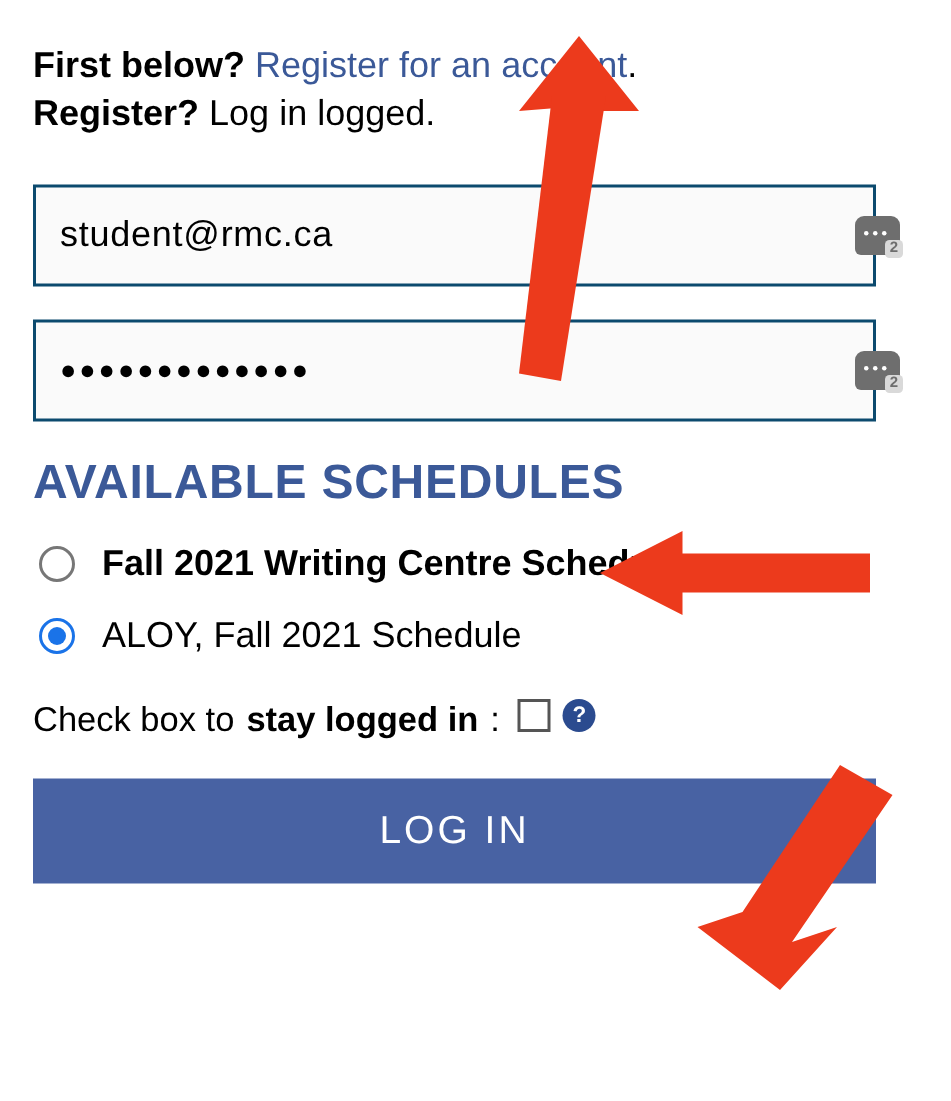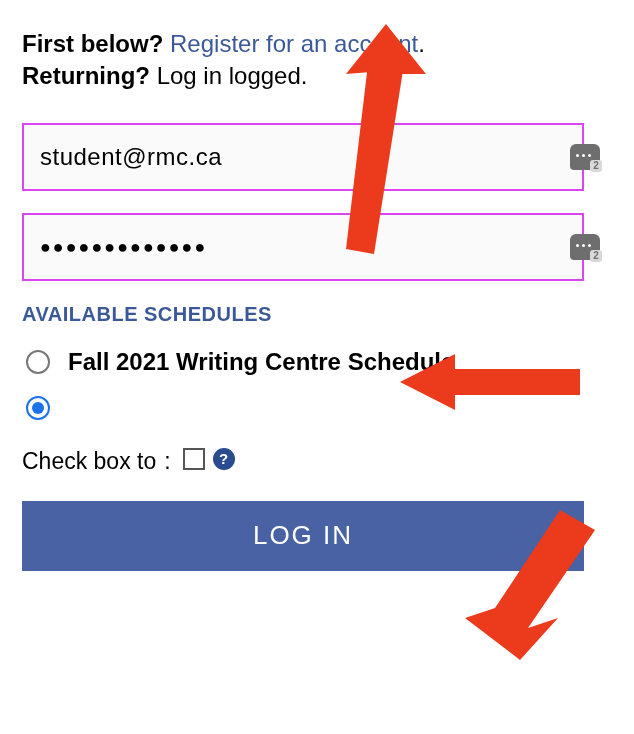--- a/index.html
+++ b/index.html
@@ -29,21 +29,21 @@
       text-decoration: none;
       cursor: pointer;
     }
     .input-wrap {
       position: relative;
       margin-bottom: 22px;
     }
     .text-input {
       width: 562px;
       height: 68px;
-      border: 2px solid #d946ef;
+      border: 2px solid #0c4a6e;
       background: #fafafa;
       font-size: 24px;
       color: #000;
       padding: 0 58px 0 16px;
       outline: none;
       font-family: inherit;
       letter-spacing: 0.5px;
     }
     .pw-dots {
       position: absolute;
@@ -87,21 +87,21 @@
       border-radius: 3px;
       width: 12px;
       height: 12px;
       display: flex;
       align-items: center;
       justify-content: center;
     }
     .section-title {
       color: #3b5998;
       font-weight: 700;
-      font-size: 20px;
+      font-size: 32px;
       letter-spacing: 0.5px;
       margin-top: 12px;
       margin-bottom: 22px;
     }
     .radio-row {
       display: flex;
       align-items: center;
       margin-left: 4px;
       margin-bottom: 20px;
       gap: 18px;
@@ -186,21 +186,21 @@
       pointer-events: none;
     }
   </style>
 </head>
 <body>
 
 <div class="intro">
   <span class="bold">First below?</span>
   <span> </span>
   <a class="link">Register for an account</a><span>.</span><br>
-  <span class="bold">Returning?</span>
+  <span class="bold">Register?</span>
   <span> </span>
   <span>Log in logged.</span>
 </div>
 
 <div class="input-wrap">
   <input type="text" class="text-input" value="student@rmc.ca" style="">
   <div class="autofill-icon">
       <span class="sub">2</span>
     </div>
 </div>
@@ -215,24 +215,26 @@
 
 <div class="section-title">AVAILABLE SCHEDULES</div>
 
 <div class="radio-row">
   <span class="radio"></span>
   <span class="radio-label bold">Fall 2021 Writing Centre Schedule</span>
 </div>
 
 <div class="radio-row">
   <span class="radio checked"></span>
+  <span class="radio-label">ALOY, Fall 2021 Schedule</span>
 </div>
 
 <div class="stay-row">
   <span>Check box to </span>
+  <span class="bold">stay logged in</span>
     <span>:</span>
   <span class="checkbox"></span>
   <span class="help-icon">?</span>
 </div>
 
 <button class="login-btn">LOG IN</button>
 
 <svg class="arrow" style="left:316px; top:24px;" width="140" height="230" viewBox="0 0 140 230">
   <g fill="#ec3a1c">
     <polygon points="70,0 110,50 85,50 85,50 85,50 85,50 85,50 85,50 85,48 85,48 85,48 55,48 30,50"></polygon>

